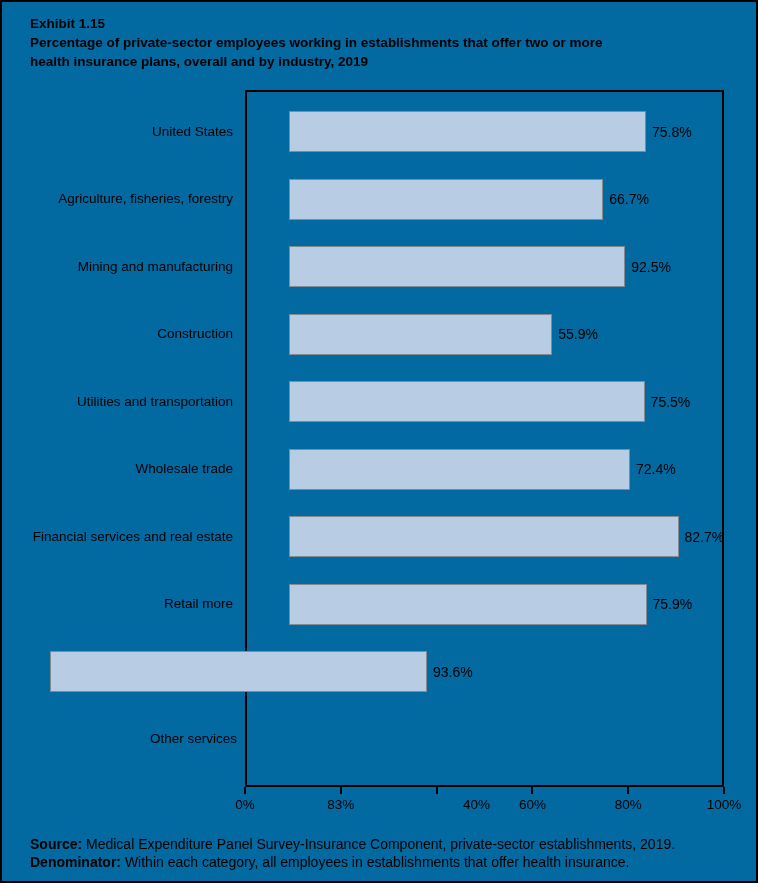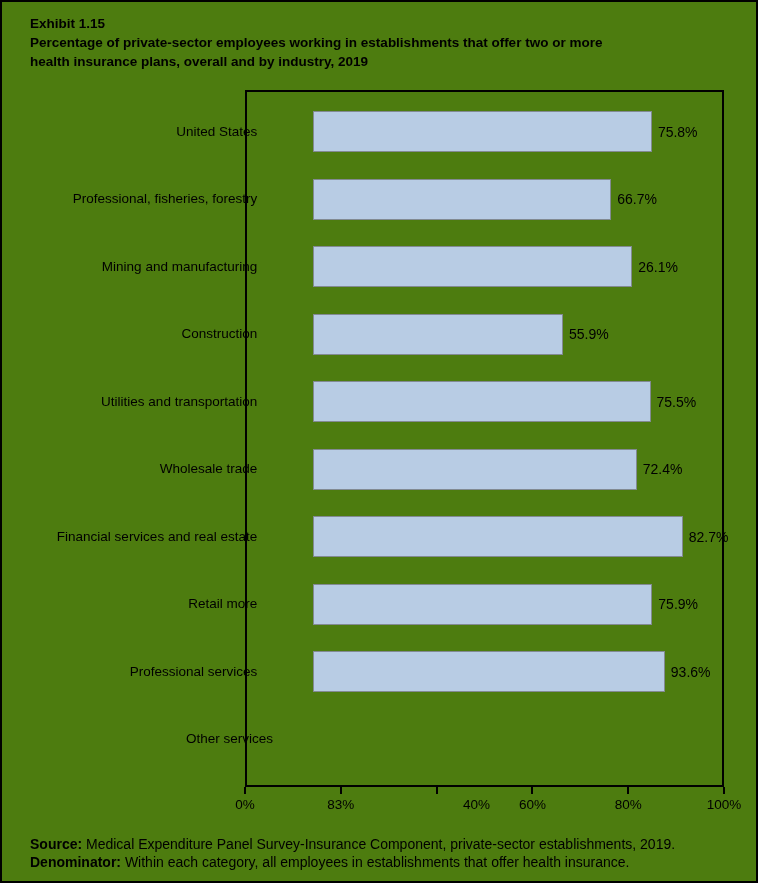--- a/index.html
+++ b/index.html
@@ -2,21 +2,21 @@
 <html><head>
 <meta charset="utf-8">
 <style>
   html, body { margin: 0; padding: 0; background: #fff; }
   .page {
     position: relative;
     width: 758px;
     height: 883px;
     box-sizing: border-box;
     border: 2px solid #000;
-    background: #4d7c0f;
+    background: #0369a1;
     font-family: "Liberation Sans", sans-serif;
     color: #000;
     overflow: hidden;
   }
 
   
   .title-block {
     position: absolute;
     left: 28px;
     top: 12px;
@@ -45,21 +45,20 @@
     display: flex;
     flex-direction: column;
   }
   .row { flex: 1; display: flex; align-items: center; }
   .cat-label {
     width: 235px;
     padding-right: 8px;
     text-align: right;
     font-size: 13.5px;
     line-height: 16px;
-    margin-left: 36px;
   }
   .bar-track {
     width: 479px;
     display: flex;
     align-items: center;
     padding-left: 48px;
   }
   .bar {
     height: 41px;
     box-sizing: border-box;
@@ -118,31 +117,31 @@
     <div class="plot-box"></div>
     <div class="rows">
         <div class="row">
           <div class="cat-label">United States</div>
           <div class="bar-track">
             <div class="bar" style="width: 75.8%; background: rgb(184, 204, 228); border-color: rgb(130, 138, 146);"></div>
             <div class="value">75.8%</div>
           </div>
         </div>
         <div class="row">
-          <div class="cat-label">Professional, fisheries, forestry</div>
+          <div class="cat-label">Agriculture, fisheries, forestry</div>
           <div class="bar-track">
             <div class="bar" style="width: 66.7%; background: rgb(184, 204, 228); border-color: rgb(130, 138, 146);"></div>
             <div class="value">66.7%</div>
           </div>
         </div>
         <div class="row">
           <div class="cat-label">Mining and manufacturing</div>
           <div class="bar-track">
             <div class="bar" style="width: 71.4%; background: rgb(184, 204, 228); border-color: rgb(130, 138, 146);"></div>
-            <div class="value">26.1%</div>
+            <div class="value">92.5%</div>
           </div>
         </div>
         <div class="row">
           <div class="cat-label">Construction</div>
           <div class="bar-track">
             <div class="bar" style="width: 55.9%; background: rgb(184, 204, 228); border-color: rgb(130, 138, 146);"></div>
             <div class="value">55.9%</div>
           </div>
         </div>
         <div class="row">
@@ -167,21 +166,20 @@
           </div>
         </div>
         <div class="row">
           <div class="cat-label">Retail more</div>
           <div class="bar-track">
             <div class="bar" style="width: 75.9%; background: rgb(184, 204, 228); border-color: rgb(130, 138, 146);"></div>
             <div class="value">75.9%</div>
           </div>
         </div>
         <div class="row">
-          <div class="cat-label">Professional services</div>
           <div class="bar-track">
             <div class="bar" style="width: 78.7%; background: rgb(184, 204, 228); border-color: rgb(130, 138, 146);"></div>
             <div class="value">93.6%</div>
           </div>
         </div>
         <div class="row">
           <div class="cat-label">Other services</div>
         </div>
       </div>
     <div class="axis">

